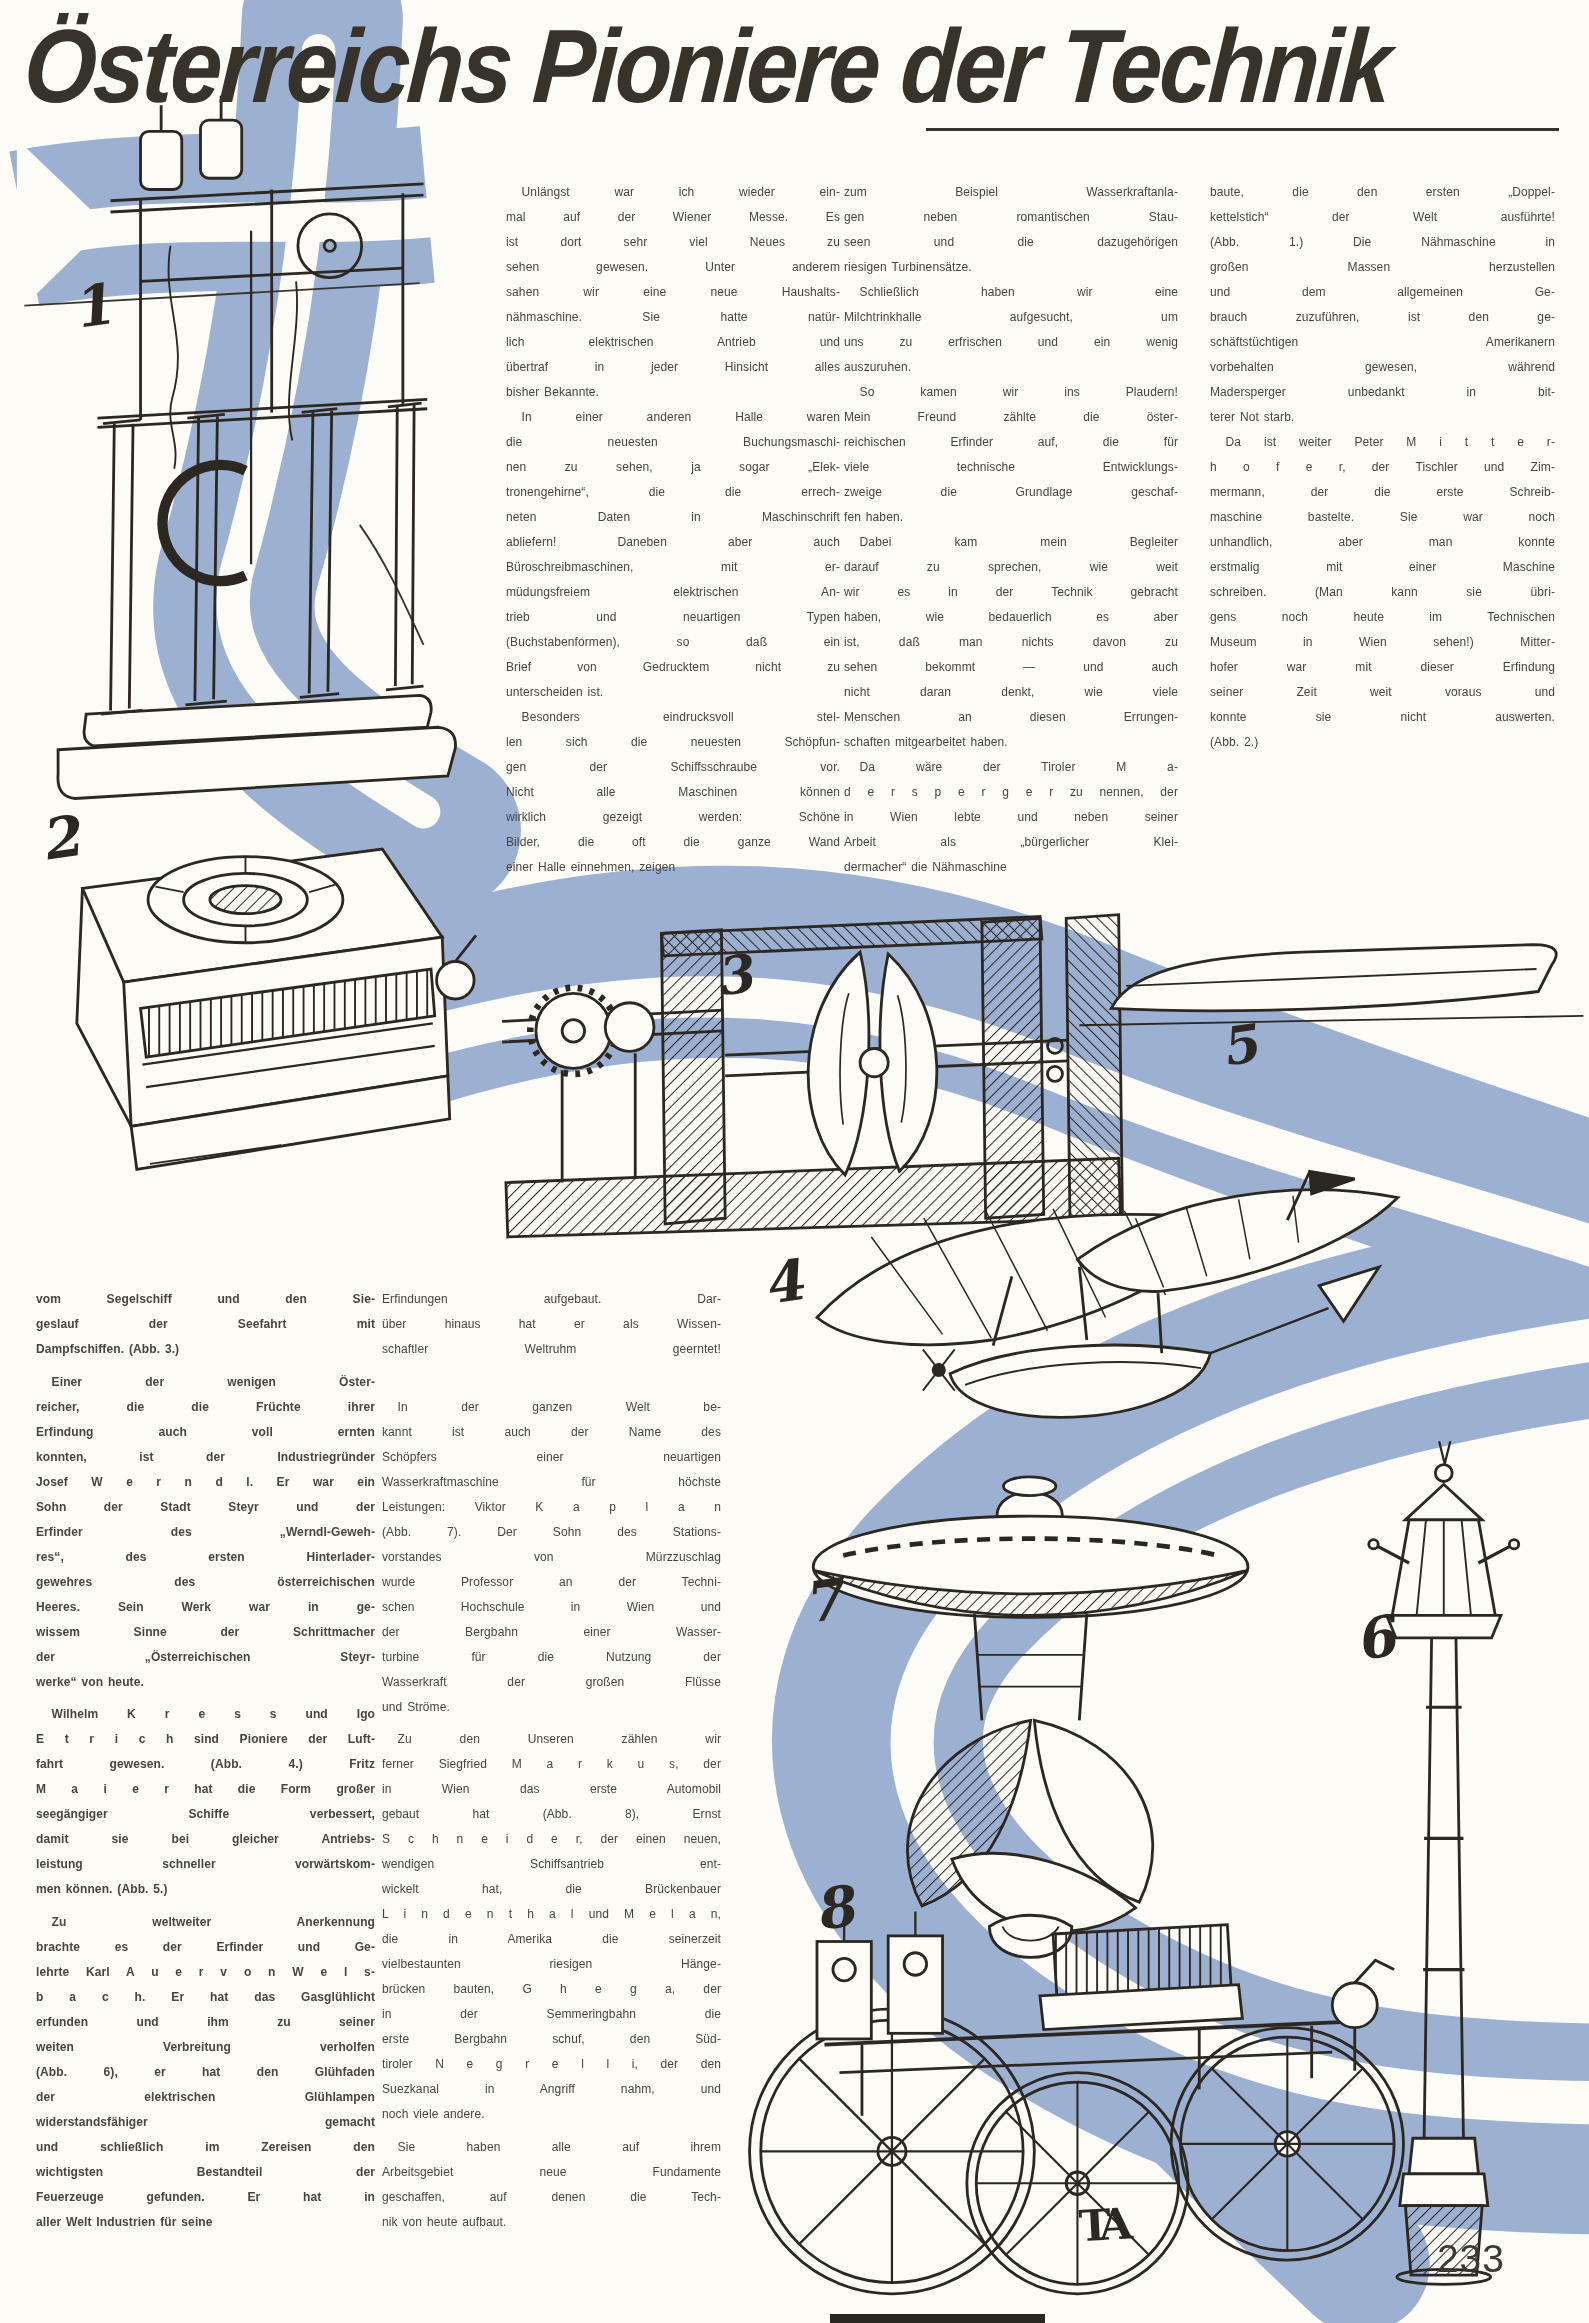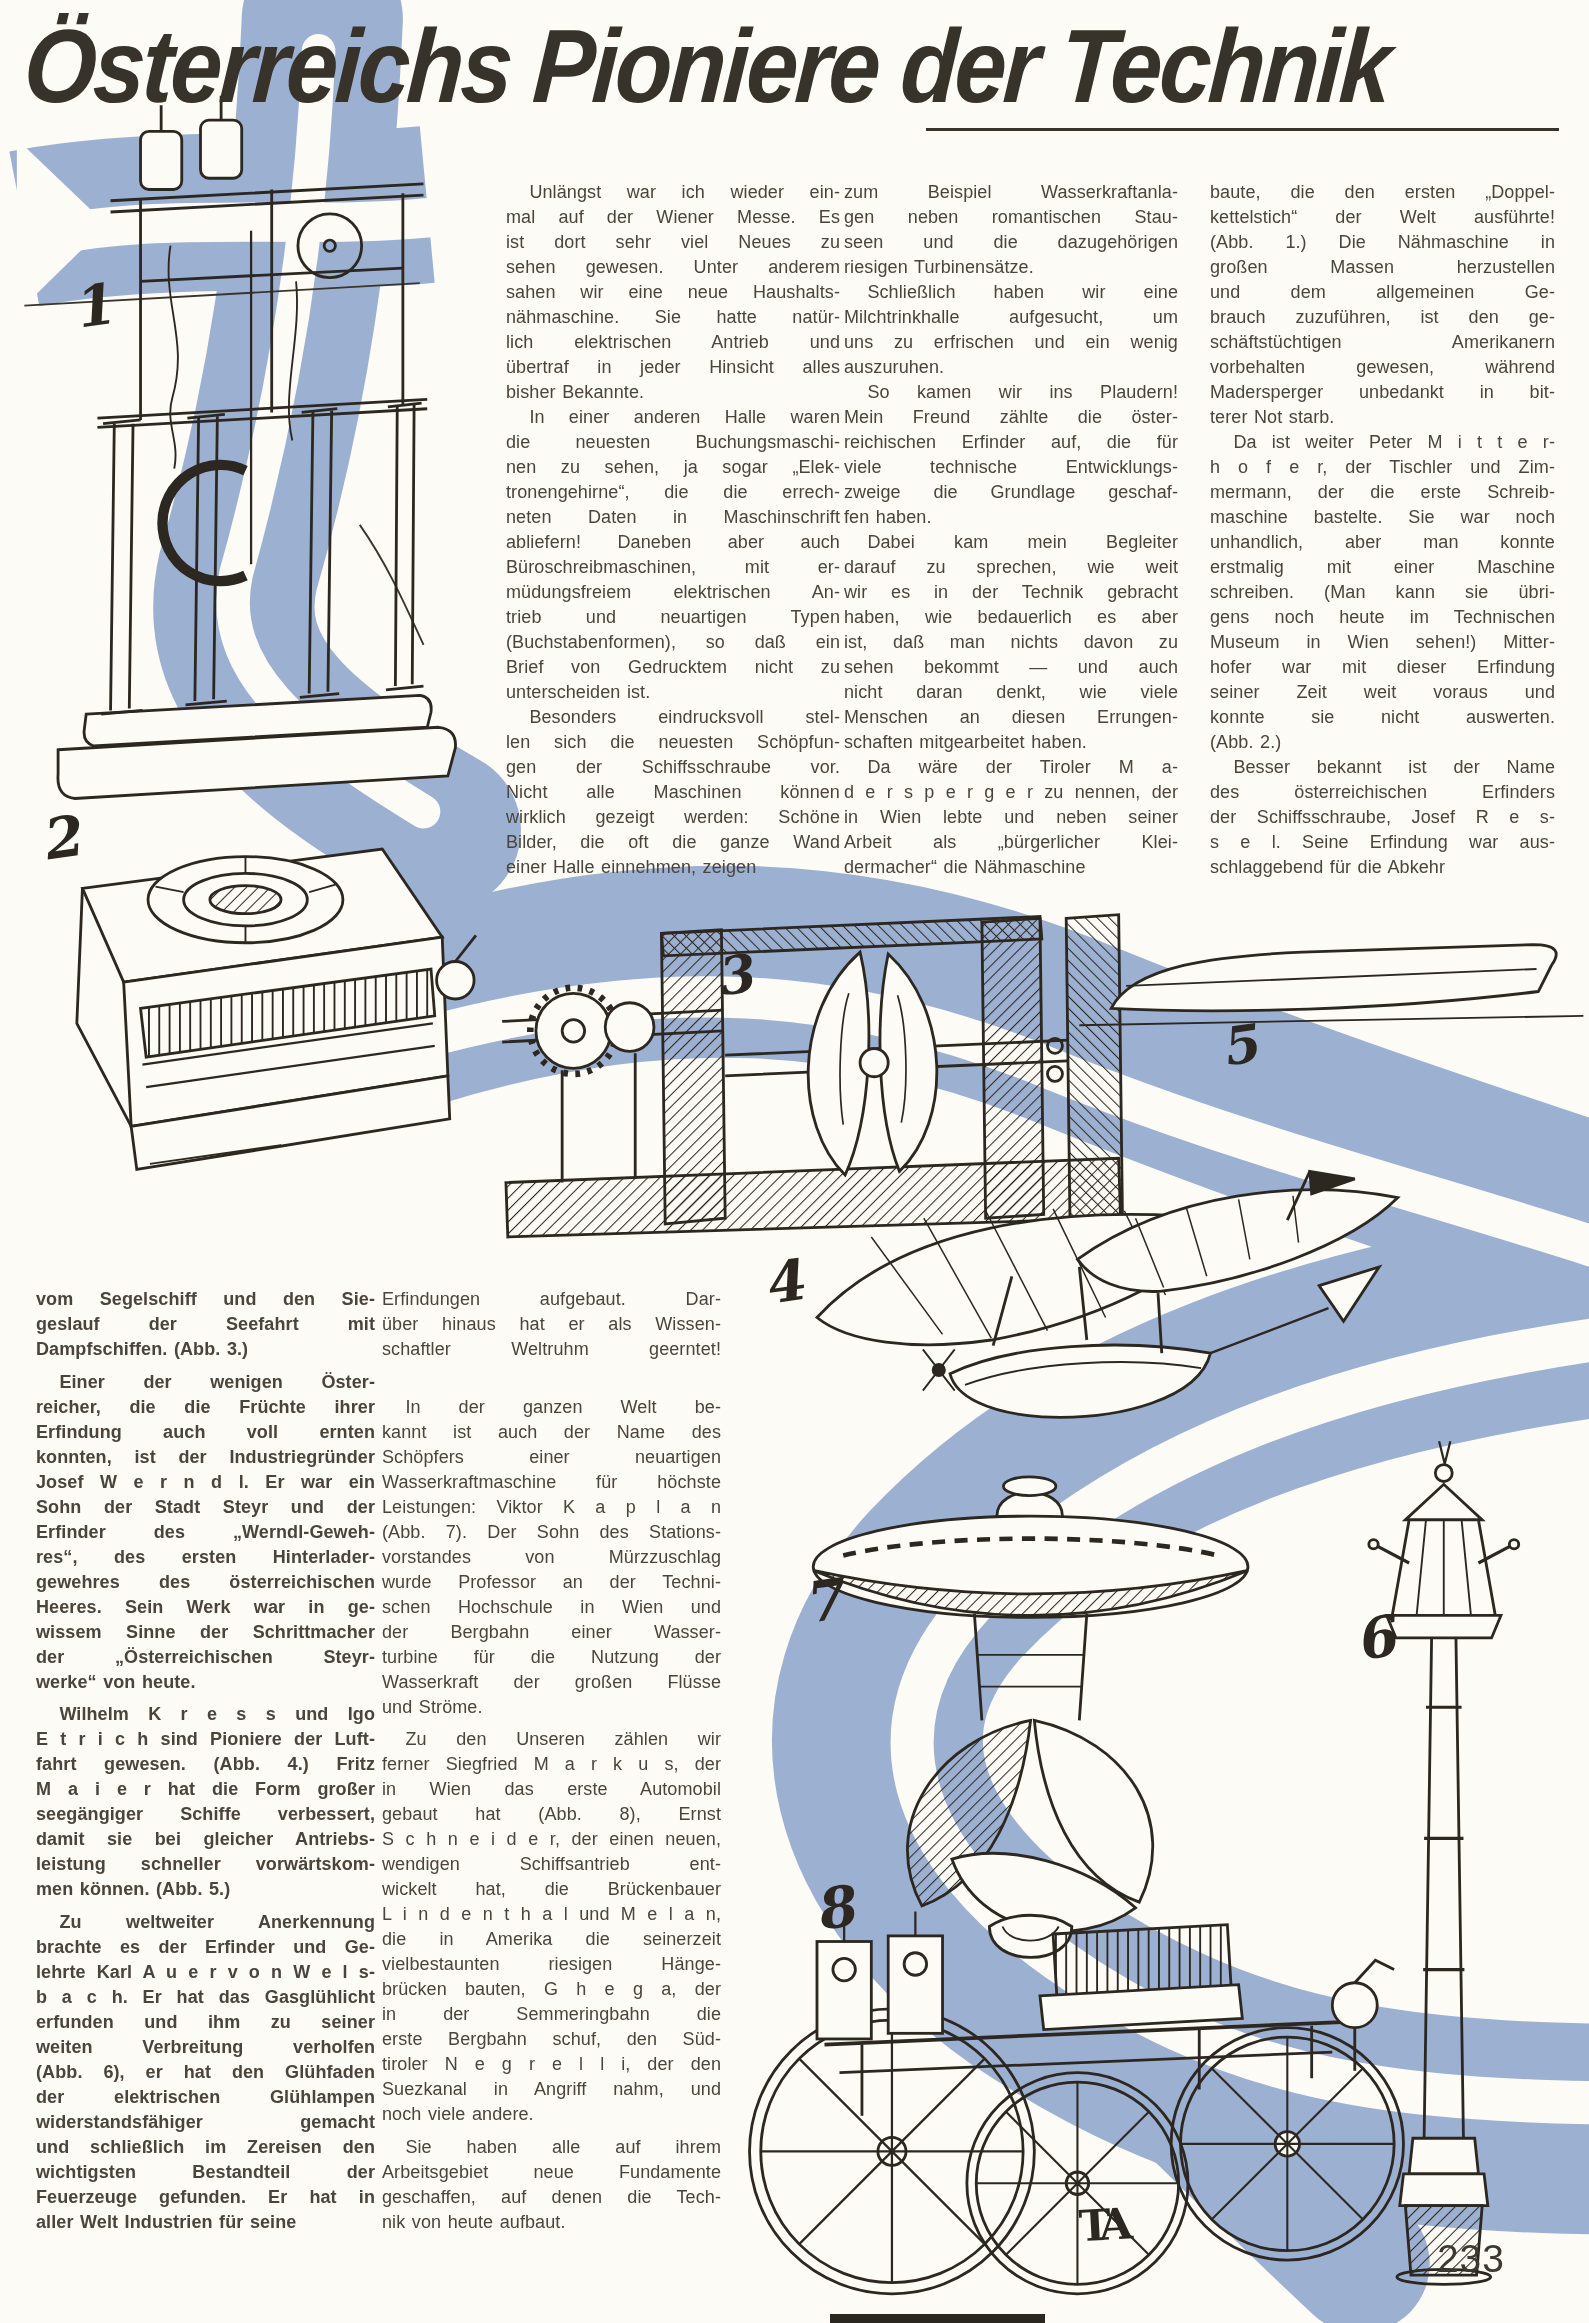--- a/index.html
+++ b/index.html
@@ -27,21 +27,21 @@
     transform:scaleY(1.12) skewX(-4deg);transform-origin:0 50%;
     z-index:6;
   }
   #title-rule{
     position:absolute;left:926px;top:128px;width:633px;height:2.8px;
     background:var(--title-ink);z-index:6;
   }
   
   .col{
     position:absolute;color:var(--text);
-    font-size:18px;line-height:25px;word-spacing:1.4px;letter-spacing:0.1px;
+    font-size:12px;line-height:25px;word-spacing:1.4px;letter-spacing:0.1px;
     z-index:5;
   }
   .ln{text-align:justify;text-align-last:justify;}
   .ln.last{text-align-last:left;}
   .p.indent .ln:first-child{text-indent:1.3em;}
   .col.gap .p{margin-bottom:7.5px;}
   .col.gap .p:last-child{margin-bottom:0;}
   #col-top1{left:506px;top:180px;width:334px;}
   #col-top2{left:844px;top:180px;width:334px;}
   #col-top3{left:1210px;top:180px;width:345px;}
@@ -368,27 +368,20 @@
         <div class="ln">unhandlich, aber man konnte</div>
         <div class="ln">erstmalig mit einer Maschine</div>
         <div class="ln">schreiben. (Man kann sie übri-</div>
         <div class="ln">gens noch heute im Technischen</div>
         <div class="ln">Museum in Wien sehen!) Mitter-</div>
         <div class="ln">hofer war mit dieser Erfindung</div>
         <div class="ln">seiner Zeit weit voraus und</div>
         <div class="ln">konnte sie nicht auswerten.</div>
         <div class="ln last">(Abb. 2.)</div>
       </div>
-      <div class="p indent">
-        <div class="ln">Besser bekannt ist der Name</div>
-        <div class="ln">des österreichischen Erfinders</div>
-        <div class="ln">der Schiffsschraube, Josef R e s-</div>
-        <div class="ln">s e l. Seine Erfindung war aus-</div>
-        <div class="ln last">schlaggebend für die Abkehr</div>
-      </div>
     </div>
   <div class="col gap" id="col-bot1">
       <div class="p">
         <div class="ln">vom Segelschiff und den Sie-</div>
         <div class="ln">geslauf der Seefahrt mit</div>
         <div class="ln last">Dampfschiffen. (Abb. 3.)</div>
       </div>
       <div class="p indent">
         <div class="ln">Einer der wenigen Öster-</div>
         <div class="ln">reicher, die die Früchte ihrer</div>

